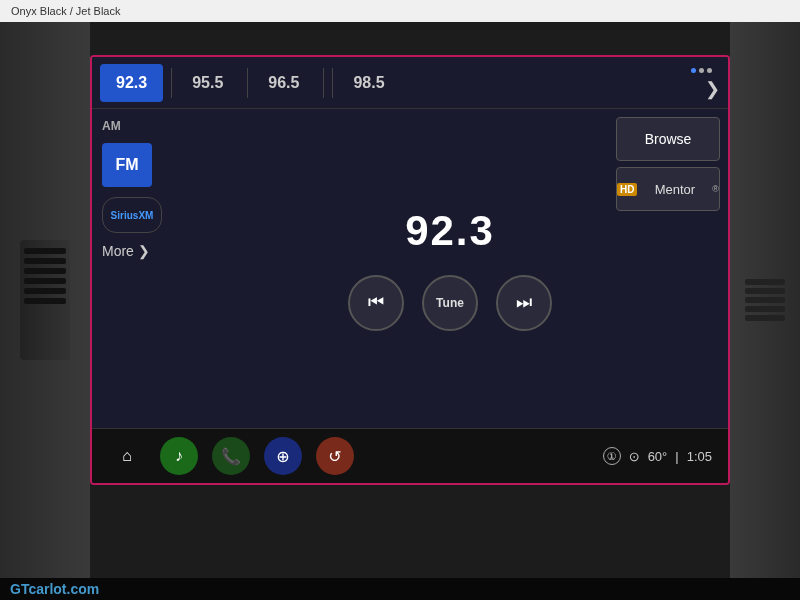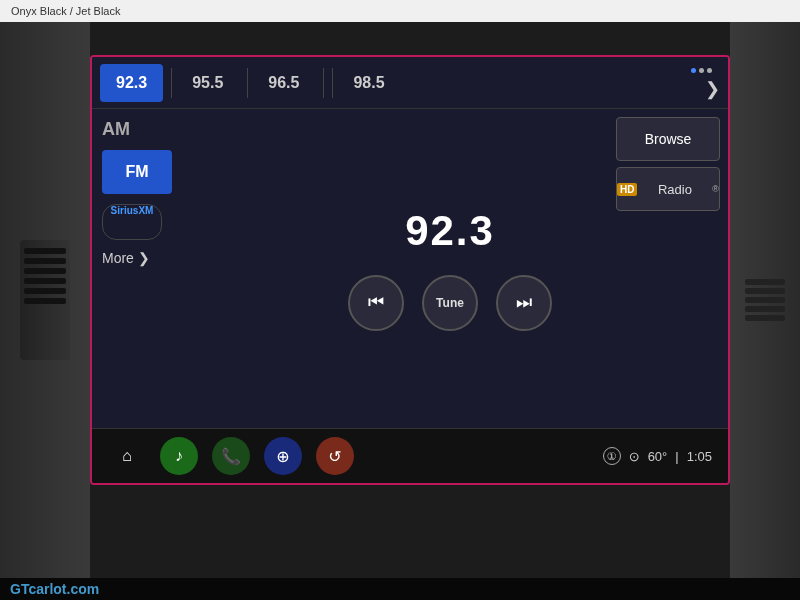--- a/index.html
+++ b/index.html
@@ -150,26 +150,26 @@
     .left-panel {
       width: 200px;
       padding: 10px;
       display: flex;
       flex-direction: column;
       gap: 10px;
     }
 
     .band-label {
       color: #aaa;
-      font-size: 18px;
+      font-size: 12px;
       font-weight: bold;
     }
 
     .band-btn {
-      width: 70px;
+      width: 50px;
       height: 44px;
       border: none;
       border-radius: 4px;
       font-size: 16px;
       font-weight: bold;
       cursor: pointer;
       background: #2255cc;
       color: white;
     }
 
@@ -177,20 +177,21 @@
       display: flex;
       flex-direction: column;
       align-items: flex-start;
       gap: 2px;
     }
 
     .sirius-logo {
       width: 60px;
       height: 36px;
       display: flex;
+      align-items: center;
       justify-content: center;
       font-size: 9px;
       color: #aaa;
       border: 1px solid #444;
       border-radius: 14px;
     }
 
     .more-btn {
       display: flex;
       align-items: center;
@@ -442,21 +443,21 @@
           <button class="ctrl-btn">
             <span>⏭</span>
           </button>
         </div>
       </div>
 
       <div class="right-panel">
         <button class="side-btn">Browse</button>
         <div class="hd-radio-btn">
           <span class="hd-badge">HD</span>
-          <span style="color:#ddd; font-size:13px;">Radio</span>
+          <span style="color:#ddd; font-size:13px;">Mentor</span>
           <span style="color:#aaa;font-size:9px;">®</span>
         </div>
       </div>
 
     </div>
 
     <div class="status-bar">
       <div class="nav-icon home">
         <span>⌂</span>
       </div>

